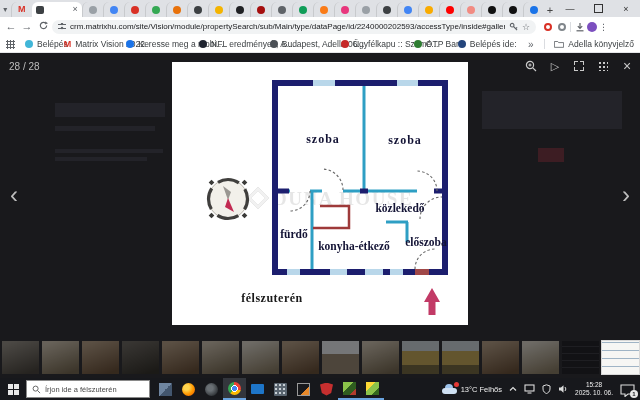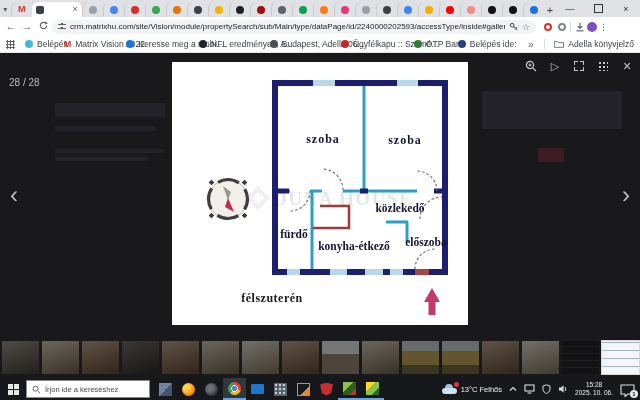--- a/index.html
+++ b/index.html
@@ -54,21 +54,21 @@
   .bletter{font-size:9px;font-weight:bold;line-height:1;flex:0 0 auto;}
   .blabel{font-size:8.5px;color:#3c4043;white-space:nowrap;}
   .bm-overflow{margin-left:auto;color:#5f6368;font-size:10px;}
   .bmdiv{width:1px;height:10px;background:#dadce0;}
   .folder{flex:0 0 auto;}
 
   
   .overlay{position:absolute;left:0;top:53px;width:640px;height:325px;background:#19191c;overflow:hidden;}
   .ghost{position:absolute;background:#232329;}
   .ghost.red{background:#3d1d23;}
-  .gcounter{position:absolute;left:9px;top:8px;font-size:10px;color:#bdbdbd;margin-top:16px;}
+  .gcounter{position:absolute;left:9px;top:8px;font-size:10px;color:#bdbdbd;}
   .gtools{position:absolute;right:6px;top:6px;display:flex;align-items:center;gap:10px;color:#c9c9c9;}
   .gt{width:14px;height:14px;display:flex;align-items:center;justify-content:center;font-size:11px;}
   .fsq{position:relative;width:10px;height:10px;}
   .fsq i{position:absolute;width:3px;height:3px;border:1.2px solid #c9c9c9;}
   .fsq i:nth-child(1){left:0;top:0;border-right:0;border-bottom:0;}
   .fsq i:nth-child(2){right:0;top:0;border-left:0;border-bottom:0;}
   .fsq i:nth-child(3){left:0;bottom:0;border-right:0;border-top:0;}
   .fsq i:nth-child(4){right:0;bottom:0;border-left:0;border-top:0;}
   .gridicon{width:10px;height:10px;
     background:radial-gradient(circle,#c9c9c9 1px,transparent 1.2px) 0 0/4px 4px;}
@@ -427,21 +427,21 @@
 
   <div class="taskbar">
     <div class="startbtn">
       <span class="winlogo"></span>
     </div>
     <div class="searchbox">
       <svg width="9" height="9" viewBox="0 0 10 10">
         <circle cx="4" cy="4" r="2.8" fill="none" stroke="#666" stroke-width="1.1"></circle>
         <path d="M6.2 6.2 L9 9" stroke="#666" stroke-width="1.1"></path>
         </svg>
-      <span>Írjon ide a kereséshez</span>
+      <span>Írjon ide a félszuterén</span>
     </div>
     <div class="tapps">
         <div class="tapp">
           <span class="ticon ic-photos"></span>
         </div>
         <div class="tapp">
           <span class="ticon ic-firefox"></span>
         </div>
         <div class="tapp">
           <span class="ticon ic-darkapp"></span>

